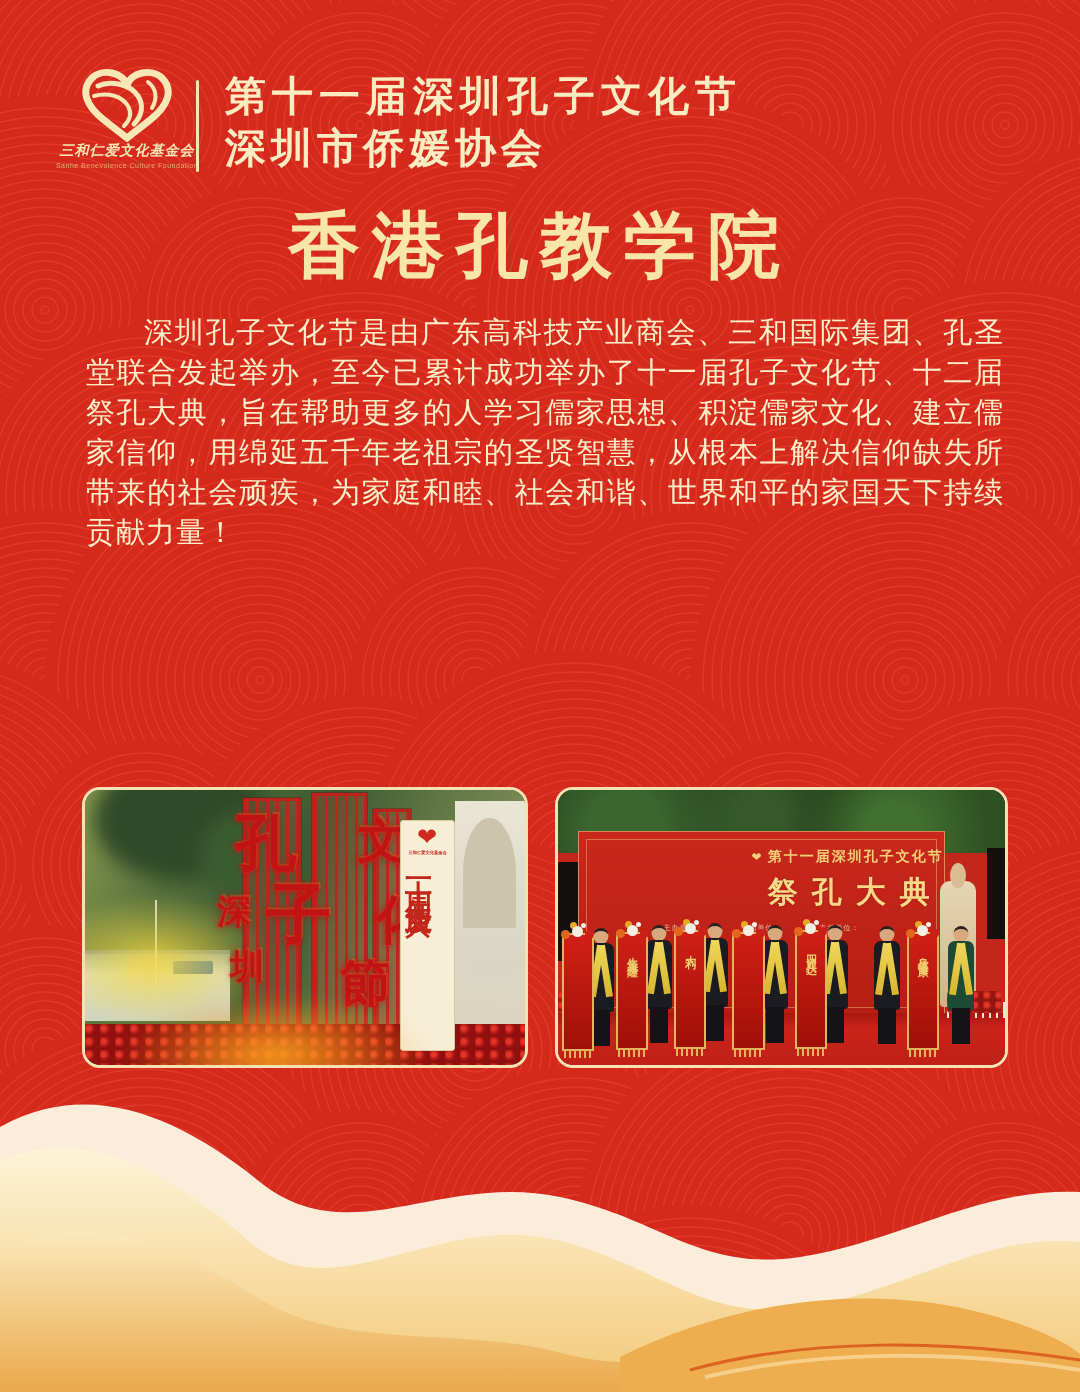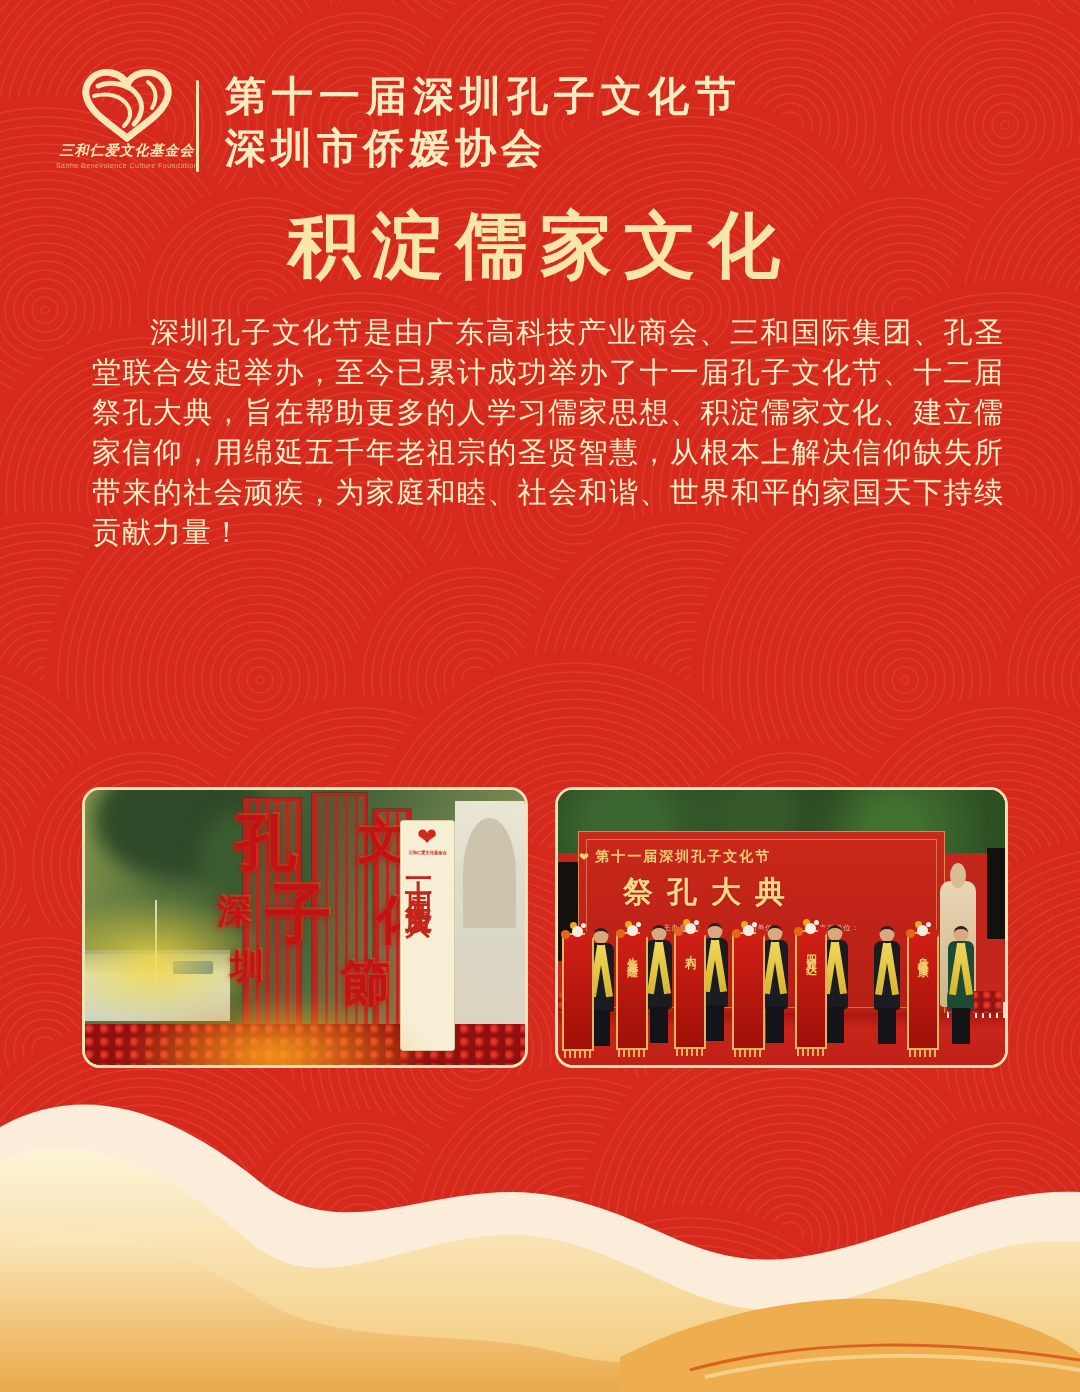--- a/index.html
+++ b/index.html
@@ -25,21 +25,21 @@
   .brand-org{font-size:14px;font-weight:bold;color:#f6e7b4;letter-spacing:1px;white-space:nowrap;font-style:italic;}
   .brand-org-en{font-size:7px;color:#eec07c;letter-spacing:.5px;white-space:nowrap;opacity:.85;margin-top:2px;}
   .header-divider{position:absolute;left:196px;top:80px;width:3px;height:92px;background:#f4e5b5;border-radius:2px;z-index:3;}
   .header-lines{position:absolute;left:225px;top:72px;z-index:3;color:#f8ecc0;font-weight:bold;}
   .header-line1{font-size:41px;letter-spacing:6px;line-height:1.2;}
   .header-line2{font-size:41px;letter-spacing:5px;line-height:1.2;margin-top:3px;}
   
   .main-title{position:absolute;left:0;right:0;top:198px;z-index:3;text-align:center;
     font-size:72px;font-weight:bold;letter-spacing:12px;color:var(--title-gold);}
   
-  .body-text{position:absolute;left:92px;right:76px;top:312px;z-index:3;color:#fbefc8;}
+  .body-text{position:absolute;left:86px;right:76px;top:312px;z-index:3;color:#fbefc8;}
   .body-text p{font-size:29px;line-height:40px;letter-spacing:1px;text-align:justify;text-indent:2em;}
   .body-text p + p{margin-top:14px;}
   
   .photo{position:absolute;top:787px;height:281px;border:3px solid var(--photo-border);
     border-radius:18px;overflow:hidden;z-index:3;background:#555;}
   .photo-left{left:82px;width:446px;}
   .photo-right{left:555px;width:453px;}
   .abs{position:absolute;}
   
   .lp-base{inset:0;background:linear-gradient(115deg,#8a9a4e 0%,#55703c 22%,#3c5a33 45%,#5d7544 62%,#7d8b55 80%,#9aa468 100%);}
@@ -64,21 +64,21 @@
   .lp-flowers{left:0;bottom:0;width:100%;height:15%;z-index:5;
     background:radial-gradient(circle at 25% 35%,#e23428 2px,#a81512 5px,#8f100e 7px);background-size:15px 13px;}
   
   .rp-base{inset:0;background:#c3261b;}
   .rp-trees{left:0;top:0;width:100%;height:23%;background:#223d1d;
     background-image:radial-gradient(circle at 15% 60%,#3c6630 0 9%,transparent 30%),radial-gradient(circle at 45% 40%,#35592a 0 10%,transparent 32%),radial-gradient(circle at 75% 65%,#42702f 0 8%,transparent 28%),radial-gradient(circle at 92% 45%,#2e5124 0 9%,transparent 30%);}
   .rp-speaker{background:#14100d;z-index:4;}
   .rp-speaker-l{left:0;top:26%;width:4.5%;height:36%;}
   .rp-speaker-r{right:0;top:21%;width:4%;height:33%;}
   .rp-backdrop{left:4.5%;top:15%;width:82%;height:67%;background:linear-gradient(#c9281c,#b51e13);
-    border:1px solid rgba(242,205,125,.6);z-index:2;text-align:left;}
+    border:1px solid rgba(242,205,125,.6);z-index:2;text-align:right;}
   .rp-backdrop::after{content:"";position:absolute;inset:7px;border:1px solid rgba(242,205,125,.45);}
   .rp-bd-title{margin-top:16px;font-size:14px;font-weight:bold;color:#f3cf76;letter-spacing:2px;}
   .rp-bd-heart{color:#f3cf76;font-size:12px;margin-right:4px;}
   .rp-bd-sub{margin-top:6px;font-size:30px;font-weight:bold;color:#f6d887;letter-spacing:14px;text-shadow:0 0 2px rgba(120,20,10,.6);margin-left:44px;}
   .rp-orgs{display:flex;justify-content:center;gap:38px;margin-top:10px;}
   .rp-org{font-size:7px;color:#f0dcc0;opacity:.85;letter-spacing:1px;}
   .rp-statue{left:85.5%;top:33%;width:8%;height:46%;background:linear-gradient(#e8d6b4,#cdb488);border-radius:10px 10px 4px 4px;z-index:3;}
   .rp-statue::before{content:"";position:absolute;left:28%;top:-14%;width:45%;height:20%;background:#d9bc92;border-radius:50%;}
   .rp-carpet{left:0;bottom:0;width:100%;height:19%;background:linear-gradient(#a8170f,#c8241a 30%,#c02016);z-index:3;}
   .rp-fence{right:0;bottom:17%;width:13%;height:6%;background:repeating-linear-gradient(90deg,#e8e6e0 0 2px,transparent 2px 7px);z-index:4;}
@@ -1146,21 +1146,21 @@
     <div class="brand-org-en">Sanhe Benevolence Culture Foundation</div>
   </div>
 
   <div class="header-divider"></div>
 
   <div class="header-lines">
     <div class="header-line1">第十一届深圳孔子文化节</div>
     <div class="header-line2">深圳市侨媛协会</div>
   </div>
 
-  <div class="main-title">积淀儒家文化</div>
+  <div class="main-title">香港孔教学院</div>
 
   <div class="body-text">
     <p>深圳孔子文化节是由广东高科技产业商会、三和国际集团、孔圣堂联合发起举办，至今已累计成功举办了十一届孔子文化节、十二届祭孔大典，旨在帮助更多的人学习儒家思想、积淀儒家文化、建立儒家信仰，用绵延五千年老祖宗的圣贤智慧，从根本上解决信仰缺失所带来的社会顽疾，为家庭和睦、社会和谐、世界和平的家国天下持续贡献力量！</p>
   </div>
 
   <div class="photo photo-left">
     <div class="abs lp-base"></div>
     <div class="abs lp-blob" style="left:2%;top:-12%;width:40%;height:45%;background:#2e4a28;"></div>
     <div class="abs lp-blob" style="left:26%;top:6%;width:26%;height:36%;background:#3b5c31;"></div>
     <div class="abs lp-blob" style="left:78%;top:18%;width:30%;height:50%;background:#31522b;"></div>

